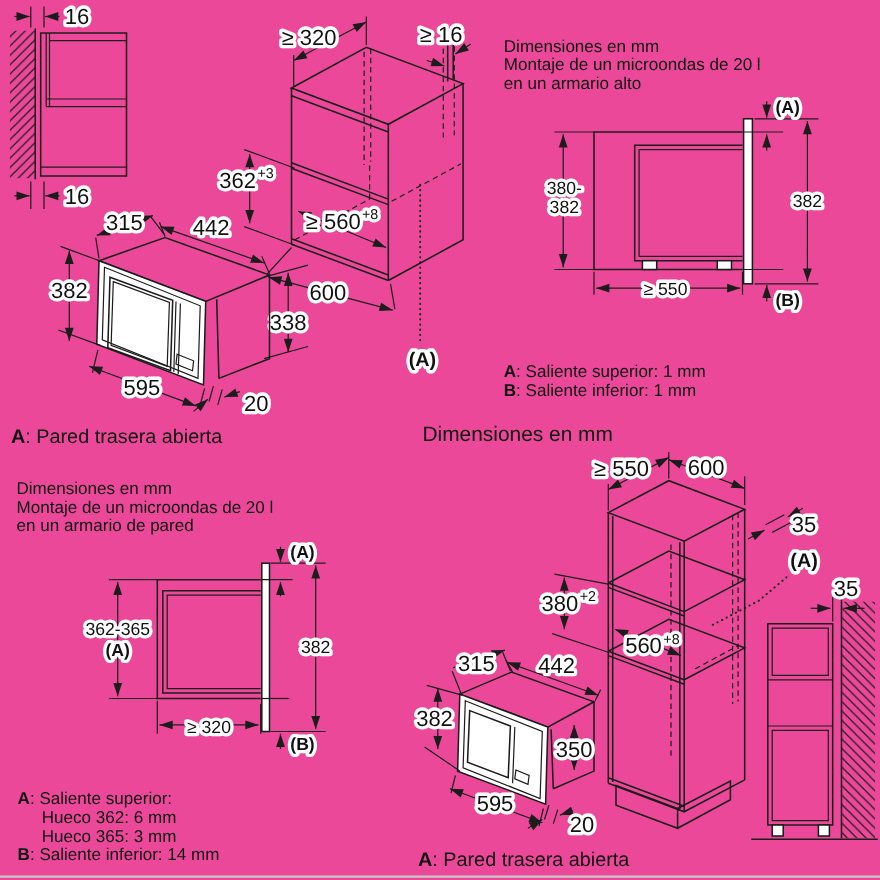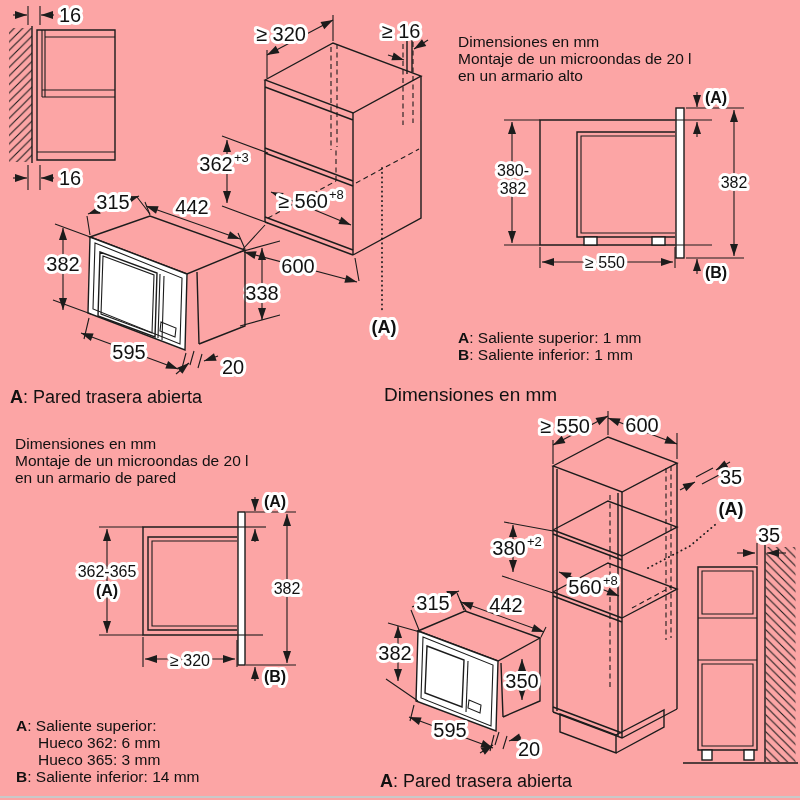--- a/index.html
+++ b/index.html
@@ -1,16 +1,16 @@
 <!DOCTYPE html>
 <html><head>
 <meta charset="utf-8">
 <style>
   html,body{margin:0;padding:0;background:#fff;}
-  .page{width:800px;height:800px;background:#fca5a5;position:relative;overflow:hidden;}
+  .page{width:800px;height:800px;background:#ec4899;position:relative;overflow:hidden;}
   svg text{font-family:"Liberation Sans",sans-serif;fill:#111;}
   .mid{text-anchor:middle;}
   .b{font-weight:bold;}
   .t20{font-size:20px;}
   .t18{font-size:18px;}
   .t16{font-size:16px;}
   .t13{font-size:13px;}
   .head{font-size:15.5px;}
   .big{font-size:18px;}
   .ttl{font-size:19px;}

